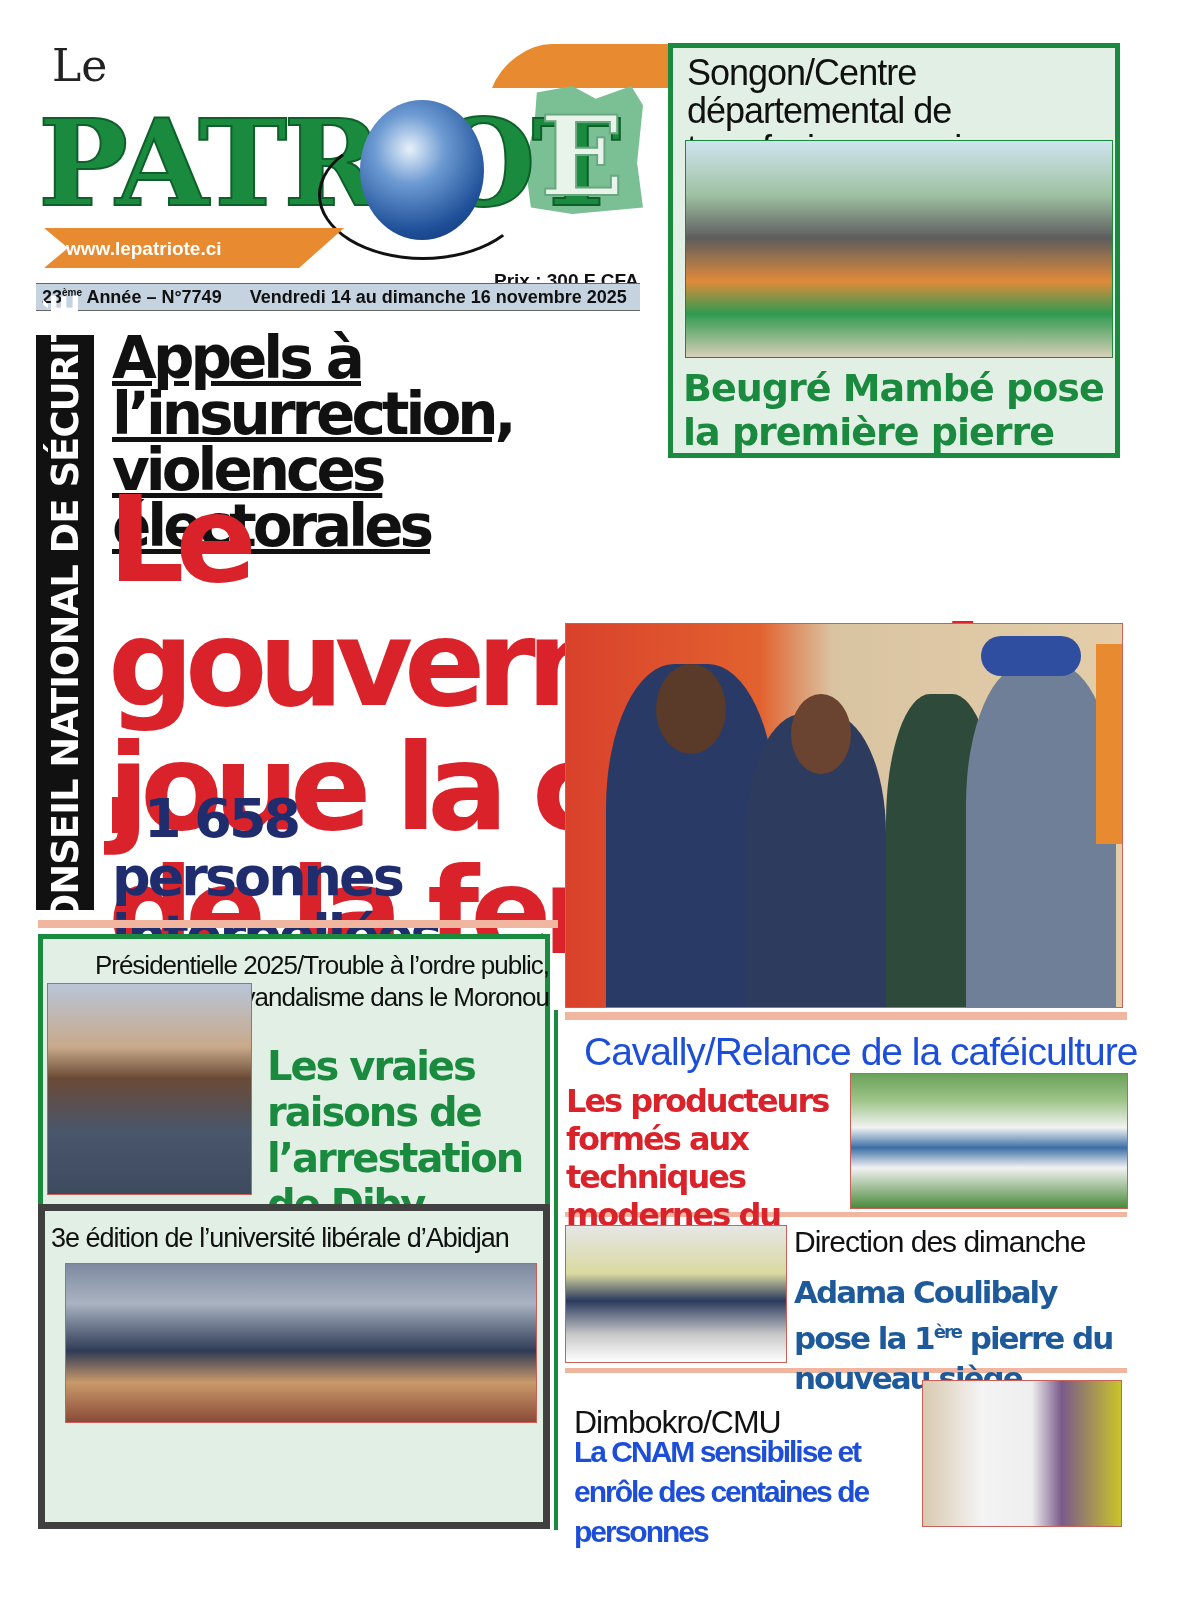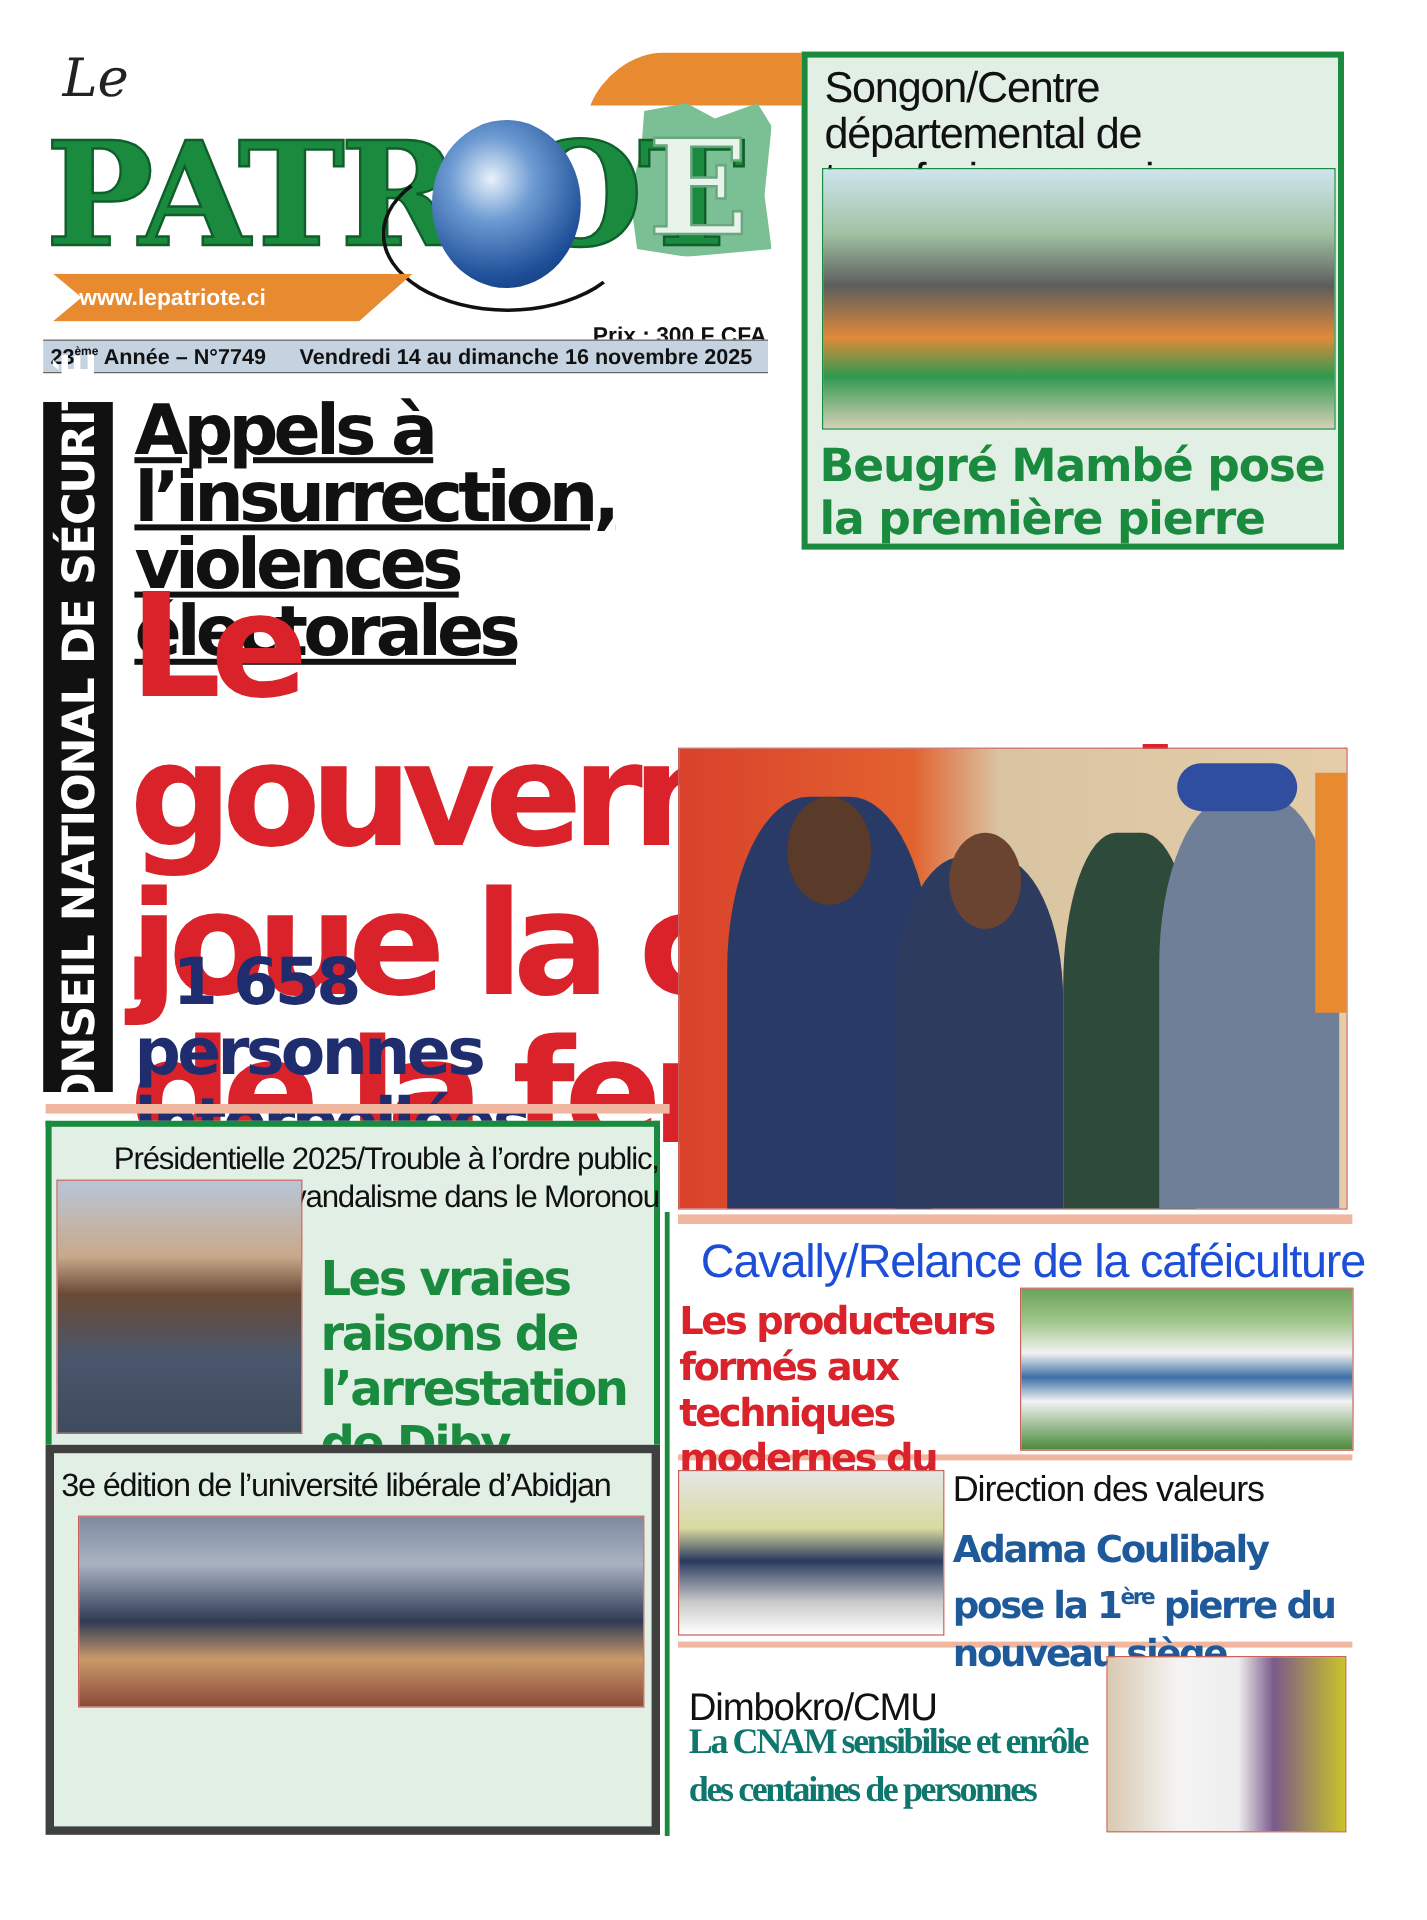--- a/index.html
+++ b/index.html
@@ -2,21 +2,21 @@
 <html><head>
 <meta charset="utf-8">
 <style>
   * { box-sizing: border-box; margin: 0; padding: 0; }
   html, body { width: 1189px; height: 1600px; background: #ffffff; overflow: hidden; }
   body { position: relative; font-family: "Liberation Sans", sans-serif; }
   .abs { position: absolute; }
   .cond { font-family: "Liberation Sans Narrow", "Liberation Sans", sans-serif; }
 
   
-  #le-script { left: 52px; top: 40px; font-family: "DejaVu Serif", serif; font-style: italic; font-size: 44px; color: #222; }
+  #le-script { left: 52px; top: 40px; font-family: "DejaVu Serif", serif; font-size: 44px; color: #222; }
   #orange-swoosh-top { left: 500px; top: 44px; width: 200px; height: 44px; background: #e88a2f; border-radius: 80px 10px 0 0; transform: skewX(-20deg); }
   #orange-swoosh-bottom { left: 44px; top: 228px; width: 300px; height: 40px; background: #e88a2f; clip-path: polygon(0 0, 100% 0, 85% 100%, 0 100%, 8% 50%); }
   #website { left: 66px; top: 238px; color: #fff; font-weight: bold; font-size: 19px; }
   #patriote-title { left: 38px; top: 92px; font-family: "DejaVu Serif", serif; font-weight: bold; font-size: 120px; color: #1a8a3e; letter-spacing: -4px; transform: scaleY(1.0); -webkit-text-stroke: 2px #0f5f2a; }
   #globe { left: 360px; top: 100px; width: 124px; height: 140px; border-radius: 50%; background: radial-gradient(circle at 40% 35%, #e8f1fb 0%, #6c9ad2 30%, #1e4f98 70%, #0d2f6a 100%); }
   #globe-orbit { left: 318px; top: 130px; width: 210px; height: 130px; border: 3px solid #111; border-radius: 50%; border-color: transparent transparent #111 #111; }
   #civ-map { left: 525px; top: 86px; width: 118px; height: 128px; background: #7bbf94; clip-path: polygon(10% 5%, 40% 0, 60% 10%, 90% 0, 100% 15%, 95% 60%, 100% 95%, 40% 100%, 5% 95%, 0 60%, 8% 30%); }
   #e-letter { left: 540px; top: 92px; font-family: "DejaVu Serif", serif; font-weight: bold; font-size: 110px; color: #e8f4ea; -webkit-text-stroke: 2px #6aa780; }
   #price { left: 494px; top: 245px; font-weight: bold; font-size: 19px; color: #111; margin-top: 25px; }
   #dateline { left: 36px; top: 283px; width: 604px; height: 28px; background: #c5d2e0; border-top: 1px solid #666; border-bottom: 1px solid #666; display: flex; align-items: center; padding-left: 6px; gap: 28px; font-size: 18px; color: #111; font-weight: bold; }
@@ -60,21 +60,21 @@
   #cavally-kicker { left: 584px; top: 1030px; font-size: 39px; color: #1d4ed8; letter-spacing: -1px; }
   #cavally-headline { left: 566px; top: 1082px; width: 280px; font-size: 32px; line-height: 38px; color: #d9222a; font-weight: 900; font-family: "DejaVu Sans", sans-serif; letter-spacing: -2px; }
   #cavally-photo { left: 850px; top: 1073px; width: 278px; height: 136px; border: 1px solid #c9605a; background: linear-gradient(180deg, #6aa25a 0%, #9fc58a 20%, #f2f2f2 40%, #3b6fa6 55%, #f2f2f2 70%, #4a8a3a 100%); }
 
   #douanes-photo { left: 565px; top: 1225px; width: 222px; height: 138px; border: 1px solid #c9605a; background: linear-gradient(180deg, #e6e6e6 0%, #d9d9a0 35%, #2a3a5e 55%, #c9c9c9 80%, #ffffff 100%); }
   #douanes-kicker { left: 794px; top: 1225px; font-size: 30px; color: #111; letter-spacing: -1px; }
   #douanes-headline { left: 794px; top: 1272px; width: 340px; font-size: 31px; line-height: 40px; color: #1e5a9a; font-weight: 900; font-family: "DejaVu Sans", sans-serif; letter-spacing: -2px; }
   #douanes-headline sup { font-size: 18px; }
 
   #dimbokro-kicker { left: 574px; top: 1404px; font-size: 32px; color: #111; letter-spacing: -1px; }
-  #dimbokro-headline { left: 574px; top: 1432px; width: 350px; font-size: 30px; line-height: 40px; color: #0f766e; font-weight: 900; font-family: Liberation Serif, serif; letter-spacing: -2px; }
+  #dimbokro-headline { left: 574px; top: 1432px; width: 350px; font-size: 30px; line-height: 40px; color: #1d4ed8; font-weight: 900; font-family: Liberation Sans, sans-serif; letter-spacing: -2px; }
   #dimbokro-photo { left: 922px; top: 1380px; width: 200px; height: 147px; border: 1px solid #c9605a; background: linear-gradient(90deg, #d9c9b0 0%, #f4f4f4 30%, #eeeeee 55%, #7a5a8a 70%, #c9c42a 100%); }
 
   #left-green-rule { left: 554px; top: 1010px; width: 4px; height: 520px; background: #1a8a3e; }
 </style>
 </head>
 <body>
 
 <div class="abs" id="orange-swoosh-top"></div>
 <div class="abs" id="le-script">Le</div>
 <div class="abs" id="civ-map"></div>
@@ -134,18 +134,18 @@
   <div class="abs" id="sidi-photo" title="Group photo of conference participants"></div>
 </div>
 
 <div class="abs" id="left-green-rule"></div>
 
 <div class="abs cond" id="cavally-kicker">Cavally/Relance de la caféiculture</div>
 <div class="abs" id="cavally-headline">Les producteurs formés aux techniques modernes du caféier</div>
 <div class="abs" id="cavally-photo" title="Farmers in white t-shirts with project signboard"></div>
 
 <div class="abs" id="douanes-photo" title="Officials in safety vests laying first stone"></div>
-<div class="abs cond" id="douanes-kicker">Direction des valeurs</div>
+<div class="abs cond" id="douanes-kicker">Direction des dimanche</div>
 <div class="abs" id="douanes-headline"><span>Adama Coulibaly pose la 1</span><sup>ère</sup><span> pierre du nouveau siège</span></div>
 
 <div class="abs cond" id="dimbokro-kicker">Dimbokro/CMU</div>
 <div class="abs" id="dimbokro-headline">La CNAM sensibilise et enrôle des centaines de personnes</div>
 <div class="abs" id="dimbokro-photo" title="Health worker taking sample from a woman"></div>
 
 </body></html>

